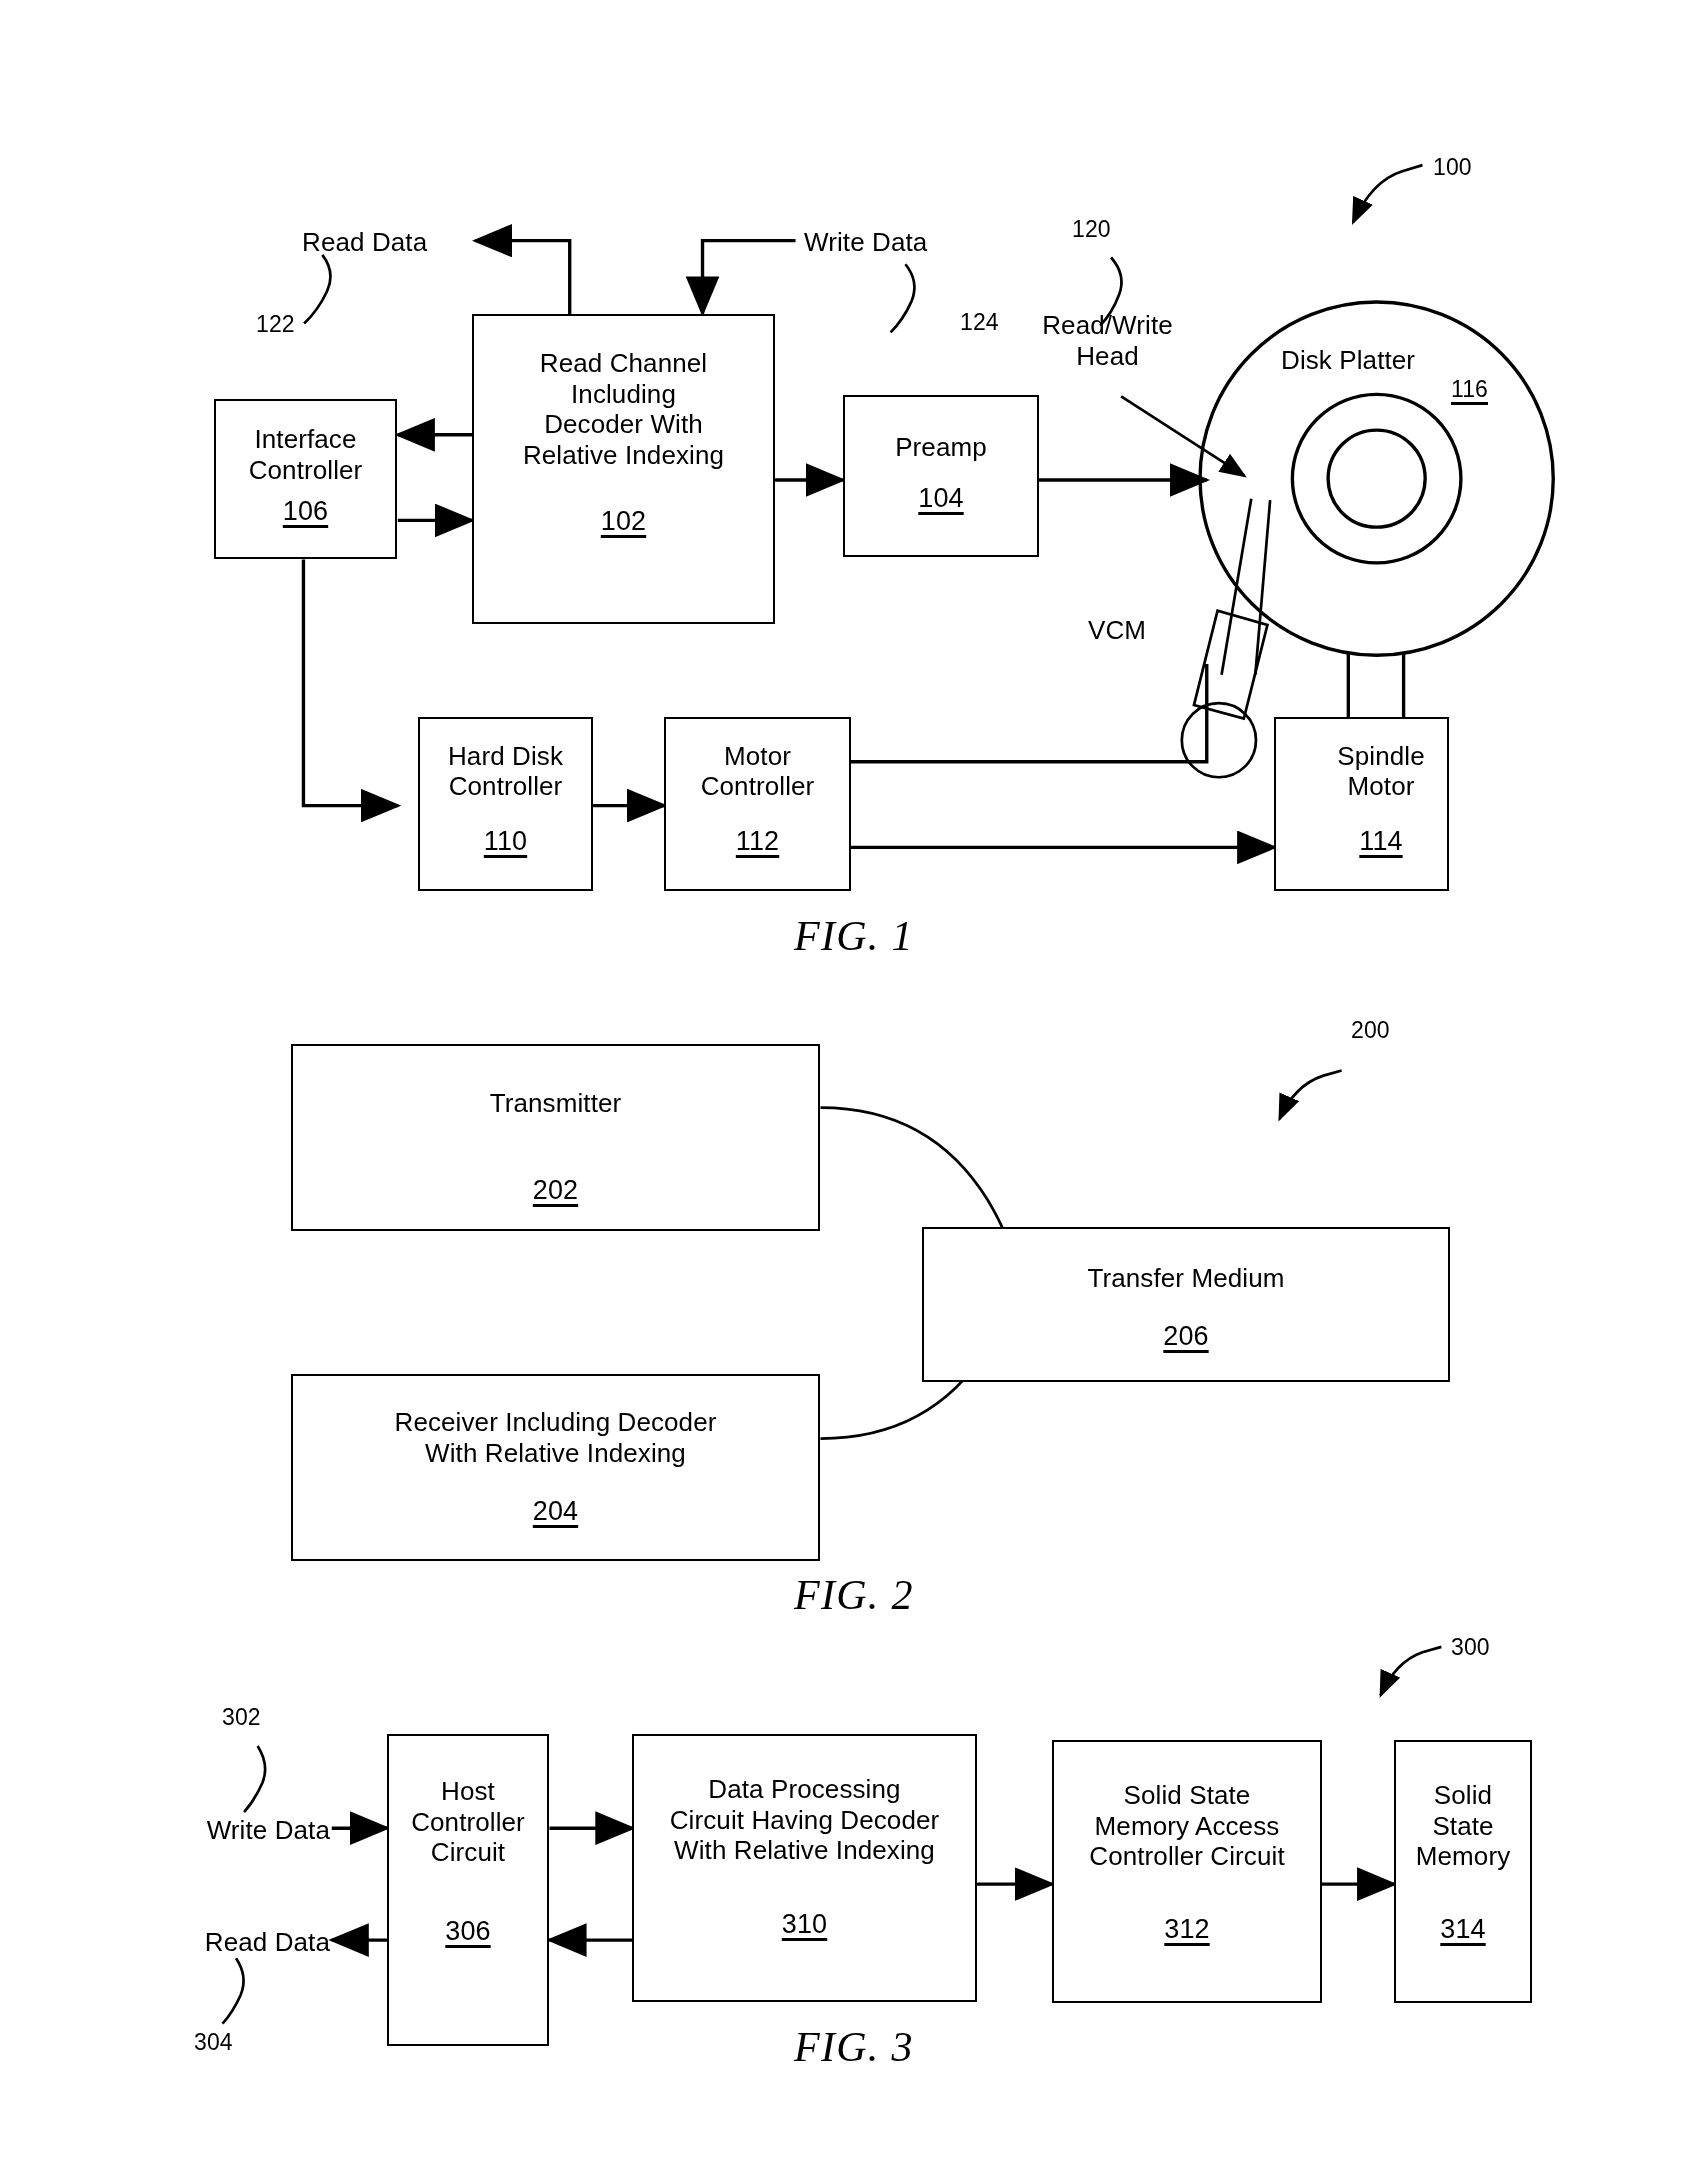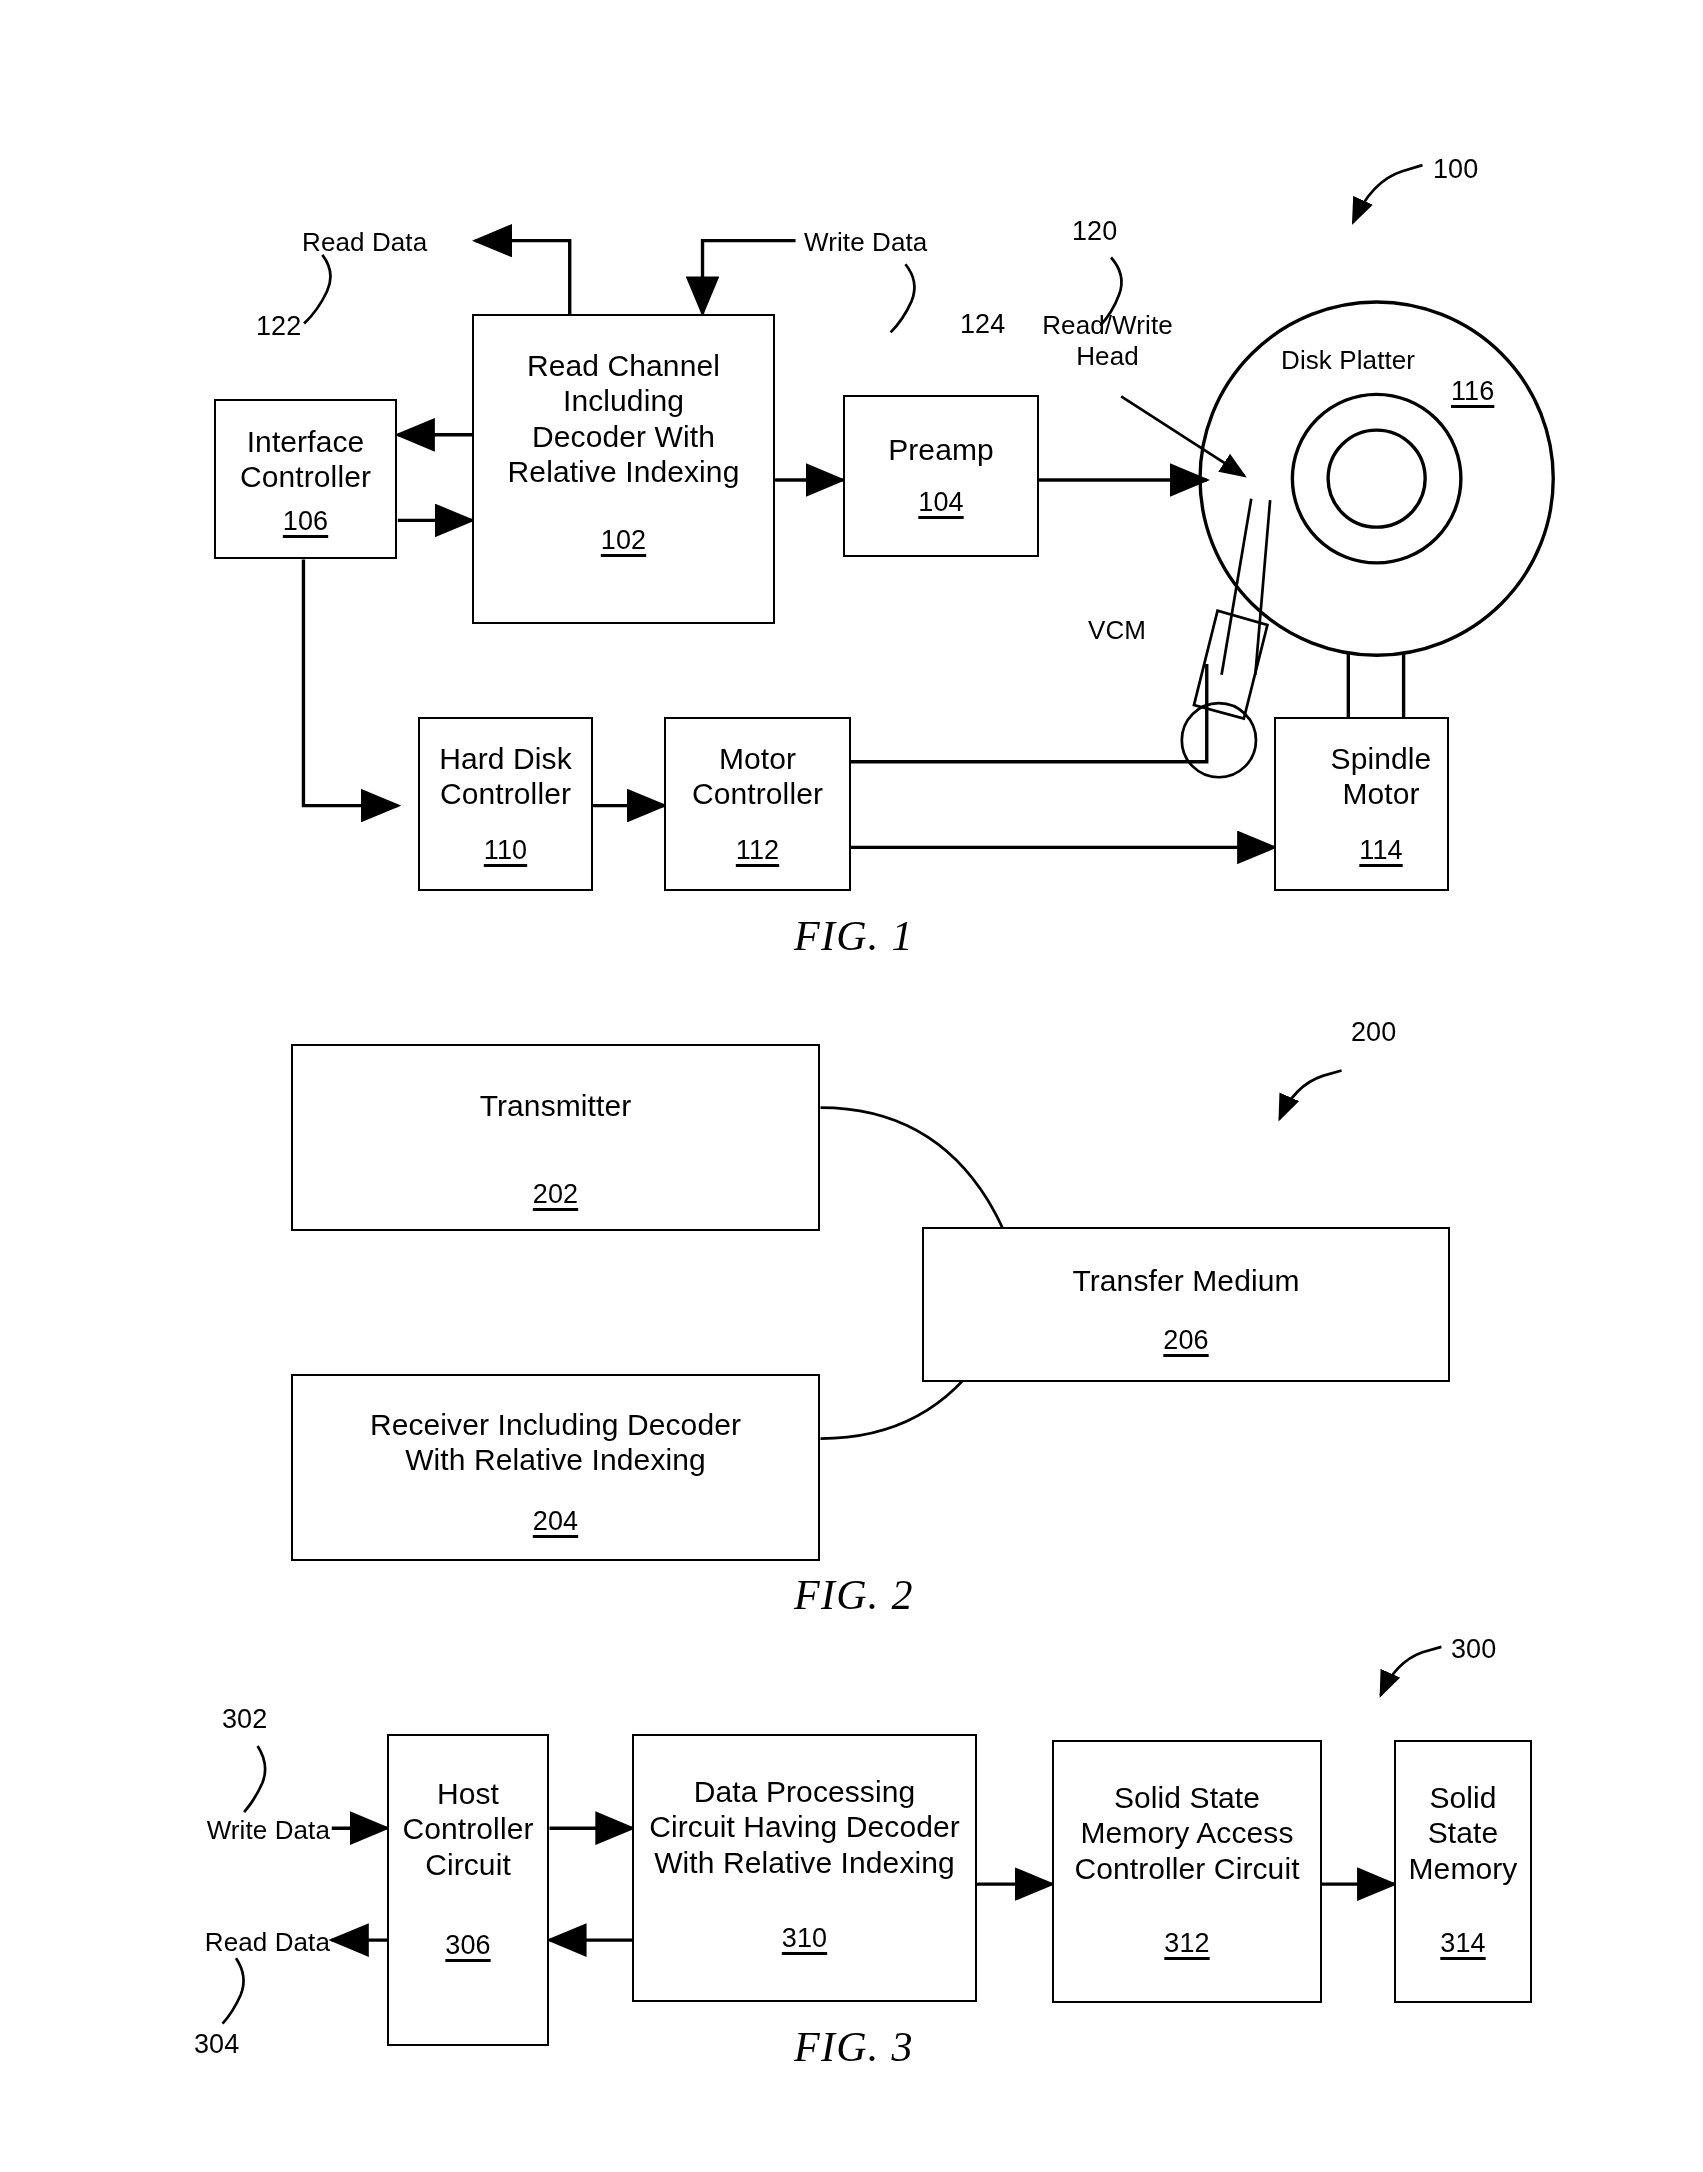--- a/index.html
+++ b/index.html
@@ -31,21 +31,21 @@
     position: absolute;
     border: 2.7px solid #000;
     background: #fff;
     box-sizing: border-box;
     display: flex;
     flex-direction: column;
     align-items: center;
     justify-content: flex-start;
   }
   .box .title {
-    font-size: 30px;
+    font-size: 26px;
     line-height: 1.18;
     text-align: center;
     white-space: pre-line;
     letter-spacing: 0.1px;
   }
   .box .ref {
     font-size: 27px;
     text-decoration: underline;
     text-underline-offset: 4.7px;
     text-decoration-thickness: 2.7px;
@@ -55,21 +55,21 @@
     position: absolute;
     font-size: 26px;
     white-space: pre-line;
     line-height: 1.18;
     letter-spacing: 0.1px;
   }
   .lbl.center { text-align: center; }
   .lbl.right  { text-align: right; }
   .reflbl {
     position: absolute;
-    font-size: 27px;
+    font-size: 23px;
     letter-spacing: 0.1px;
   }
   .reflbl.ul {
     text-decoration: underline;
     text-underline-offset: 4.7px;
     text-decoration-thickness: 2.7px;
   }
   .figcap {
     position: absolute;
     font-family: "Liberation Serif", serif;

